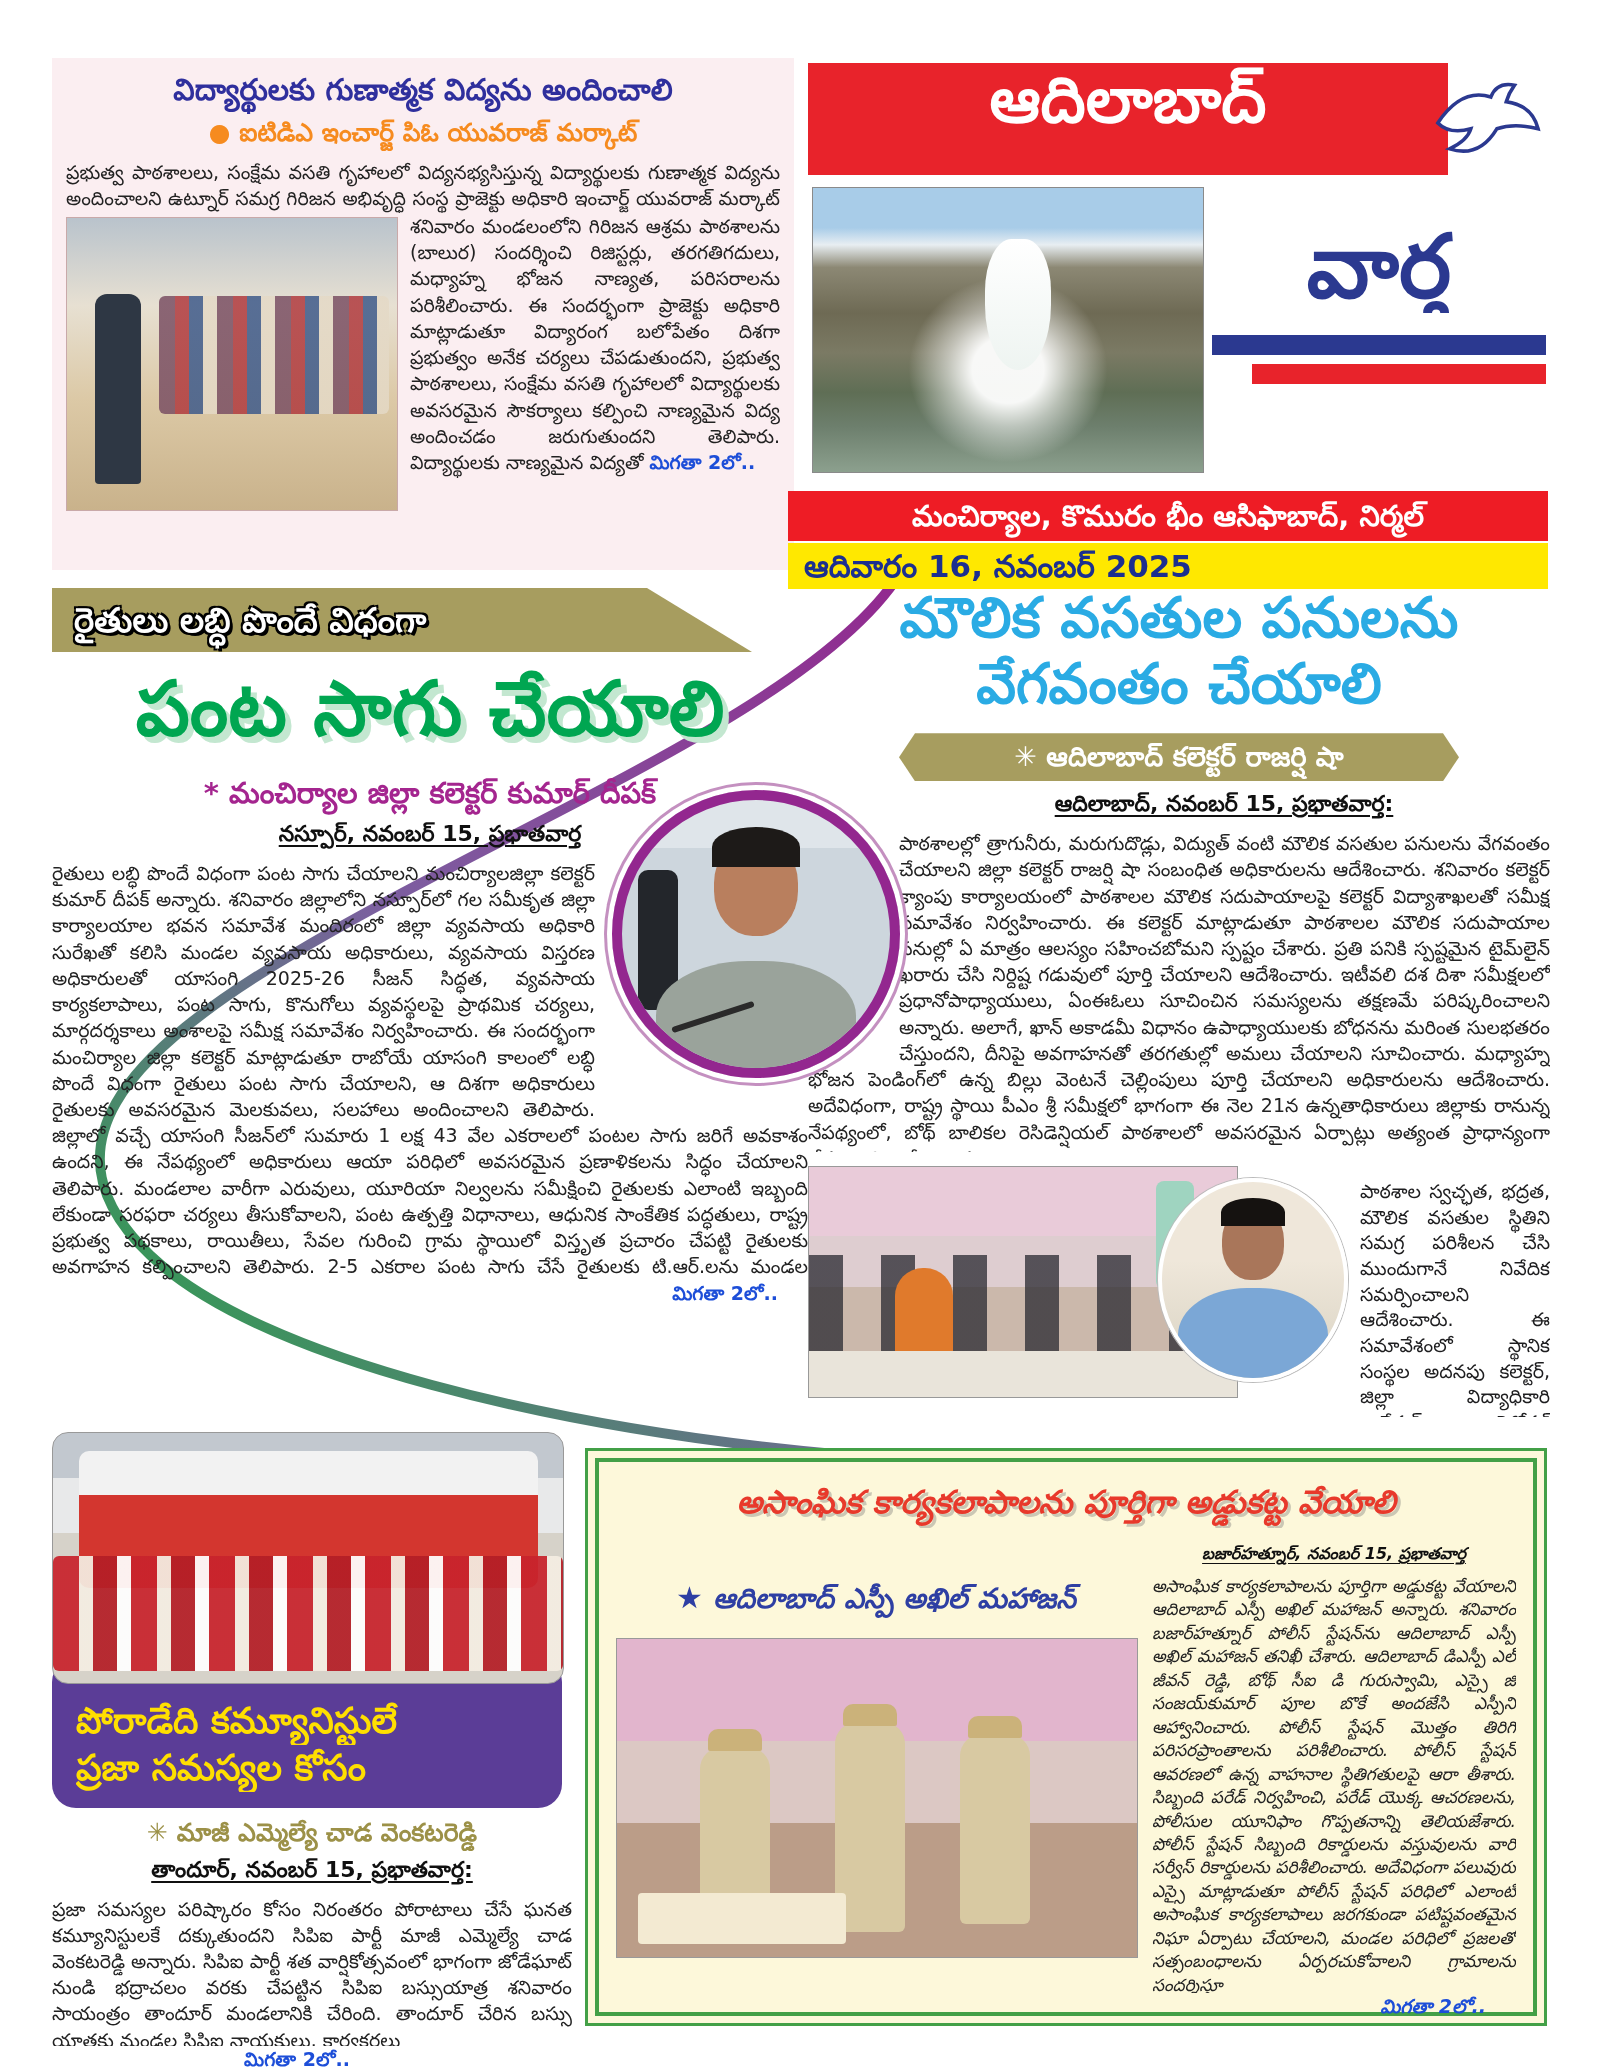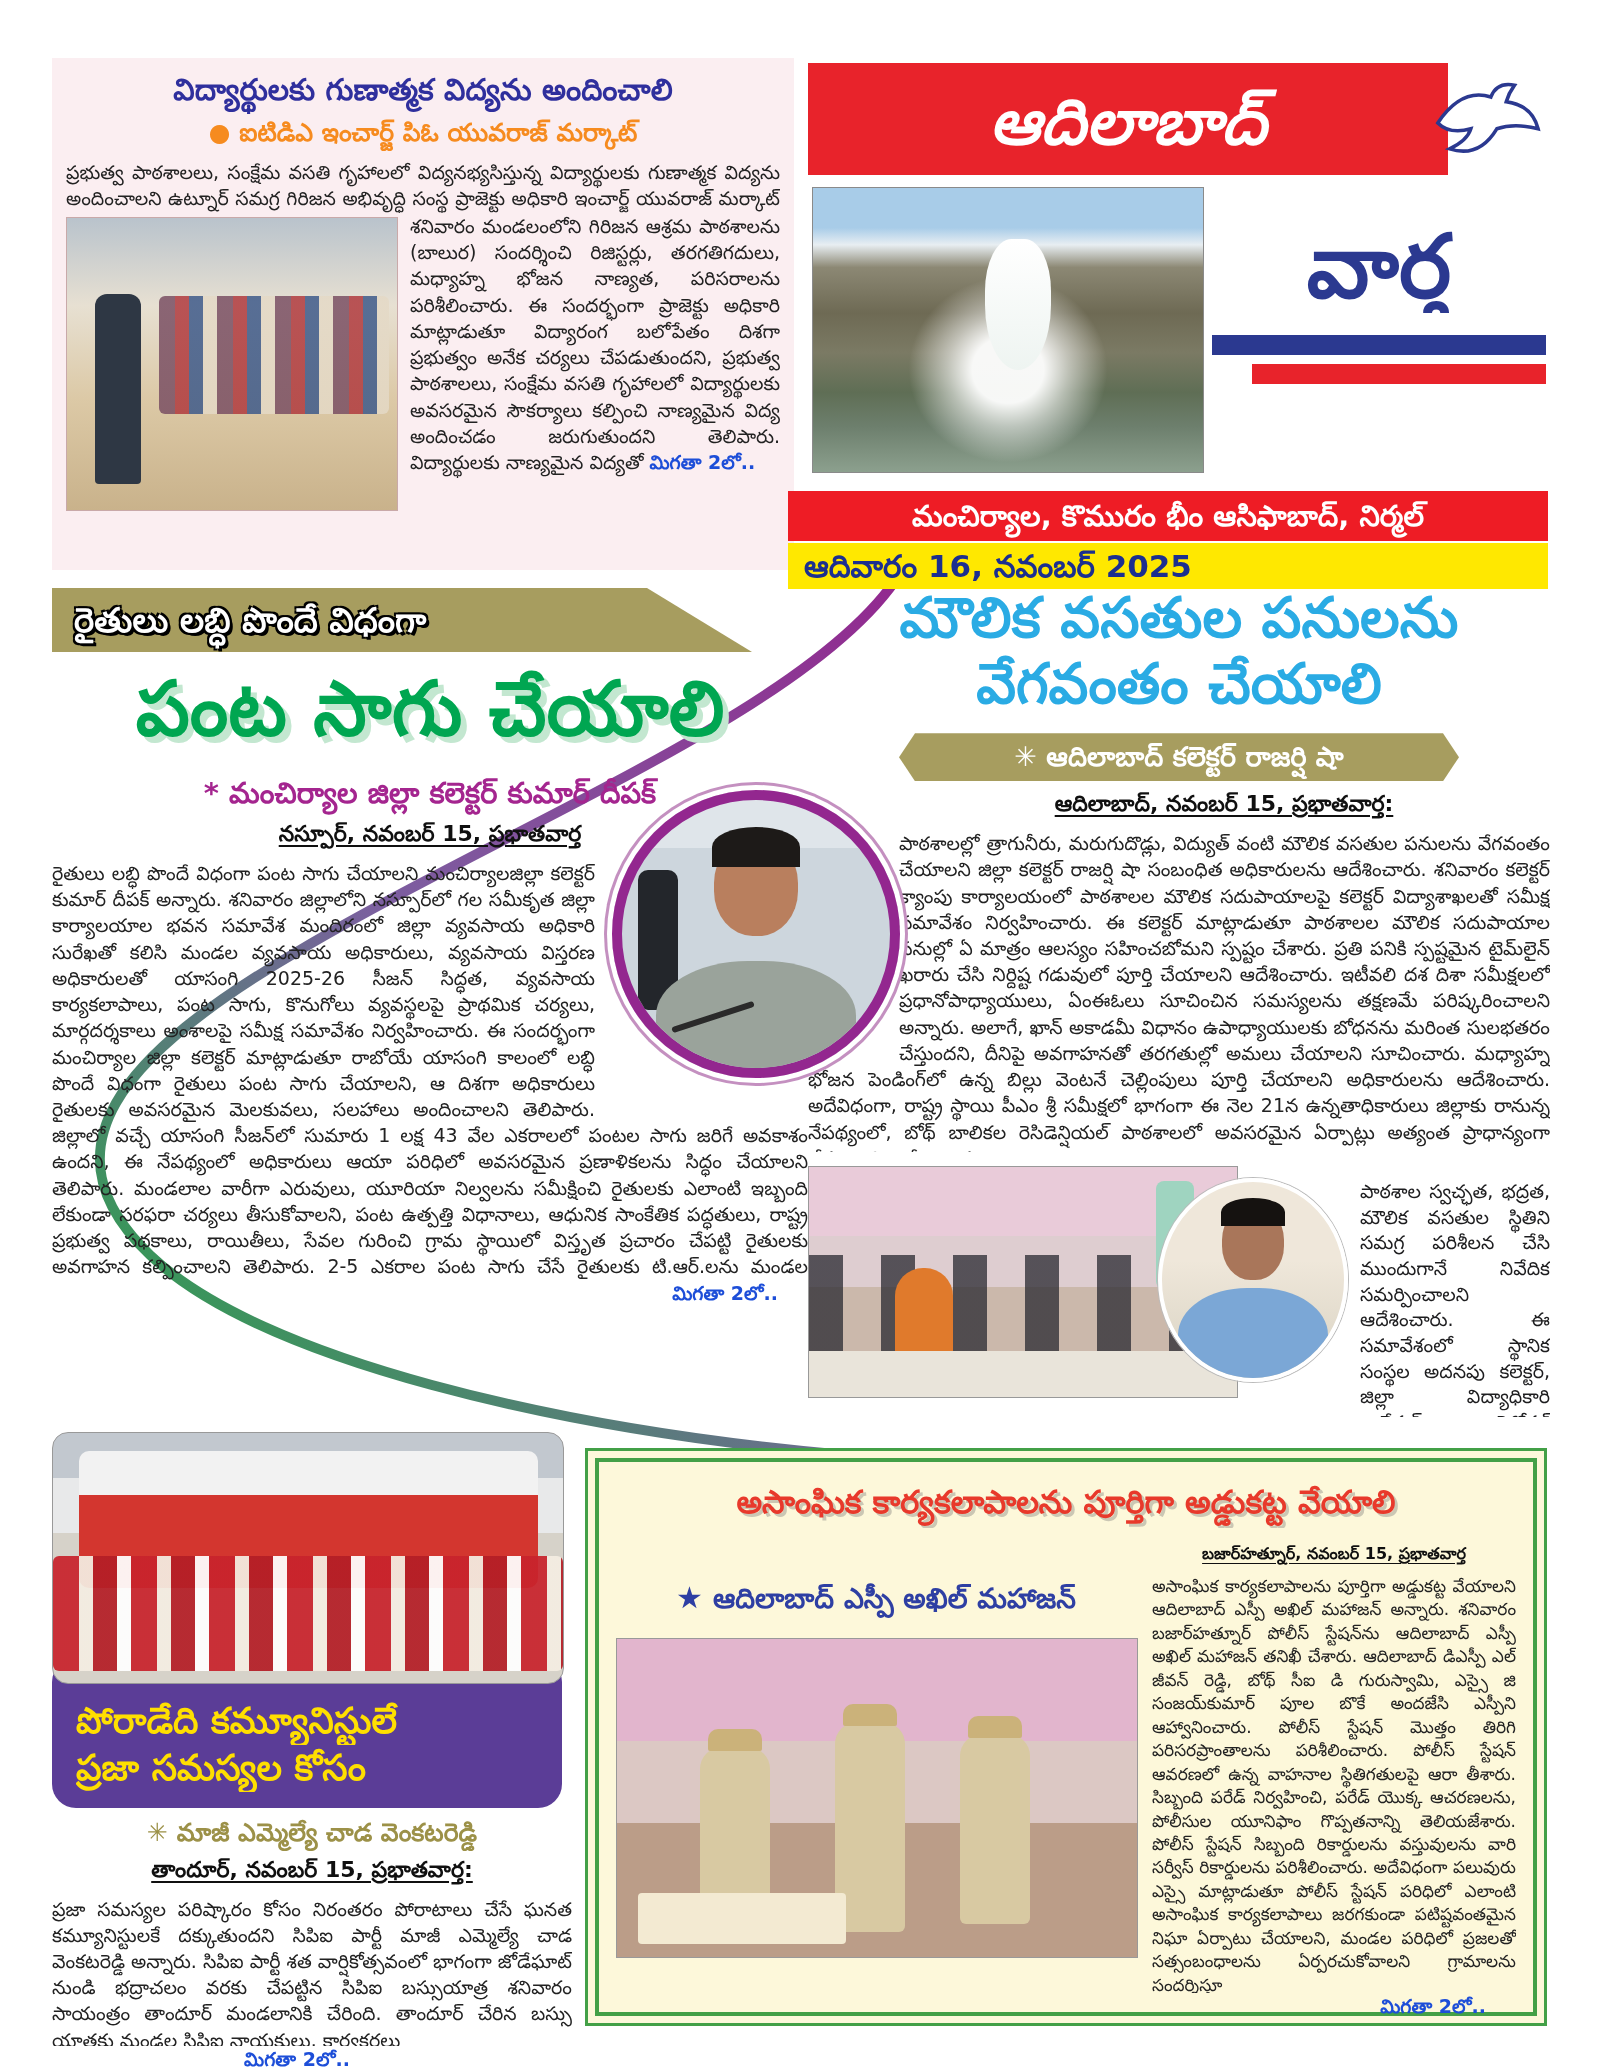--- a/index.html
+++ b/index.html
@@ -20,21 +20,21 @@
   .art1-flow{height:330px;overflow:hidden;}
   .photo{position:relative;overflow:hidden;}
   .photo-crowd{float:left;width:330px;height:292px;margin:4px 12px 0 0;border:1px solid #c9a9a9;
      background:linear-gradient(180deg,#b9c3cc 0%,#e7e0d2 30%,#dcc9a6 62%,#c9b28b 100%);}
   .fig-adult{position:absolute;left:28px;bottom:26px;width:46px;height:190px;background:#2e3744;border-radius:12px 12px 4px 4px;}
   .fig-row{position:absolute;left:92px;right:8px;top:78px;height:118px;border-radius:6px;opacity:.85;
      background:repeating-linear-gradient(90deg,#7a4f63 0 16px,#b03a3e 16px 30px,#3e5a8a 30px 44px,#e4d9c6 44px 58px);}
   
   .masthead{left:800px;top:55px;width:748px;height:532px;}
   .mast-red{position:absolute;left:8px;top:8px;width:640px;height:112px;background:#e8232b;
-     display:flex;align-items:flex-end;justify-content:center;font-style:italic;}
+     display:flex;align-items:flex-start;justify-content:center;}
   .mast-red span{color:#fff;font-size:64px;font-weight:bold;white-space:nowrap;}
   .dove{position:absolute;left:626px;top:4px;width:118px;height:116px;}
   .photo-waterfall{position:absolute;left:12px;top:132px;width:390px;height:284px;border:1px solid #8a8a8a;
      background:
        radial-gradient(ellipse at 50% 64%, rgba(255,255,255,.95) 0 13%, rgba(255,255,255,.55) 22%, transparent 36%),
        linear-gradient(180deg,#a8cce8 0 14%,#e8eef2 20%,#8c8874 28%,#6e6a54 44%,#7b7a64 58%,#5f6e55 72%,#6d7f6d 84%,#8ca08e 100%);}
   .fall{position:absolute;left:44%;top:18%;width:17%;height:46%;border-radius:40% 40% 50% 50%;
      background:linear-gradient(180deg,#ffffff,#eef4f1);}
   .vaarta{position:absolute;left:412px;top:140px;width:334px;height:276px;}
   .vaarta-text{display:block;text-align:center;font-size:88px;line-height:1.05;font-weight:bold;color:#2b3990;
@@ -98,21 +98,21 @@
      background:linear-gradient(180deg,#f2f2f2 0 32%,#d3362f 32% 100%);}
   .crowd-red{position:absolute;left:0;right:0;bottom:5%;height:46%;border-radius:6px;opacity:.93;
      background:repeating-linear-gradient(90deg,#c8232c 0 26px,#f4ede2 26px 40px,#b41e26 40px 64px,#ffffff 64px 78px);}
   .purple-box{position:relative;z-index:1;margin-top:-26px;background:#5b3d97;border-radius:24px;
      padding:40px 24px 16px;box-sizing:border-box;width:510px;}
   .purple-line{display:block;color:#ffdf00;font-size:36px;font-weight:bold;line-height:1.3;white-space:nowrap;overflow:hidden;}
   .byline-olive{color:#9c9148;font-size:25px;font-weight:bold;text-align:center;margin:10px 0 2px;}
   .cpi-body{height:150px;overflow:hidden;}
   
   .art5{left:585px;top:1448px;width:962px;height:578px;background:#fdf8da;border:3px solid #43a047;
-     box-shadow:inset 0 0 0 7px #fdf8da, inset 0 0 0 11px #43a047;box-sizing:border-box;padding:20px 22px;}
+     box-shadow:inset 0 0 0 7px #fdf8da, inset 0 0 0 11px #43a047;box-sizing:border-box;padding:20px 22px;font-style:italic;}
   .red-head{color:#e8392b;font-size:32px;font-weight:bold;text-align:center;margin:12px 0 12px;
      white-space:nowrap;overflow:hidden;text-shadow:3px 3px 0 rgba(110,110,110,.35);}
   .art5-cols{display:flex;gap:16px;padding:0 6px;}
   .art5-left{width:520px;flex:none;margin-top:40px;}
   .byline-blue{color:#2e3fa3;font-size:28px;font-weight:bold;text-align:center;}
   .byline-blue .star{font-size:30px;margin-right:10px;}
   .photo-police{width:100%;height:318px;margin-top:16px;border:1px solid #999;
      background:linear-gradient(180deg,#e2b5cd 0 32%,#dcc8c4 32% 58%,#bb9d88 58% 100%);}
   .cop{position:absolute;width:70px;height:170px;background:#d8c9a2;border-radius:22px 22px 6px 6px;}
   .cop .cap{position:absolute;left:8px;top:-18px;width:54px;height:22px;background:#cbb27a;border-radius:10px 10px 2px 2px;}

